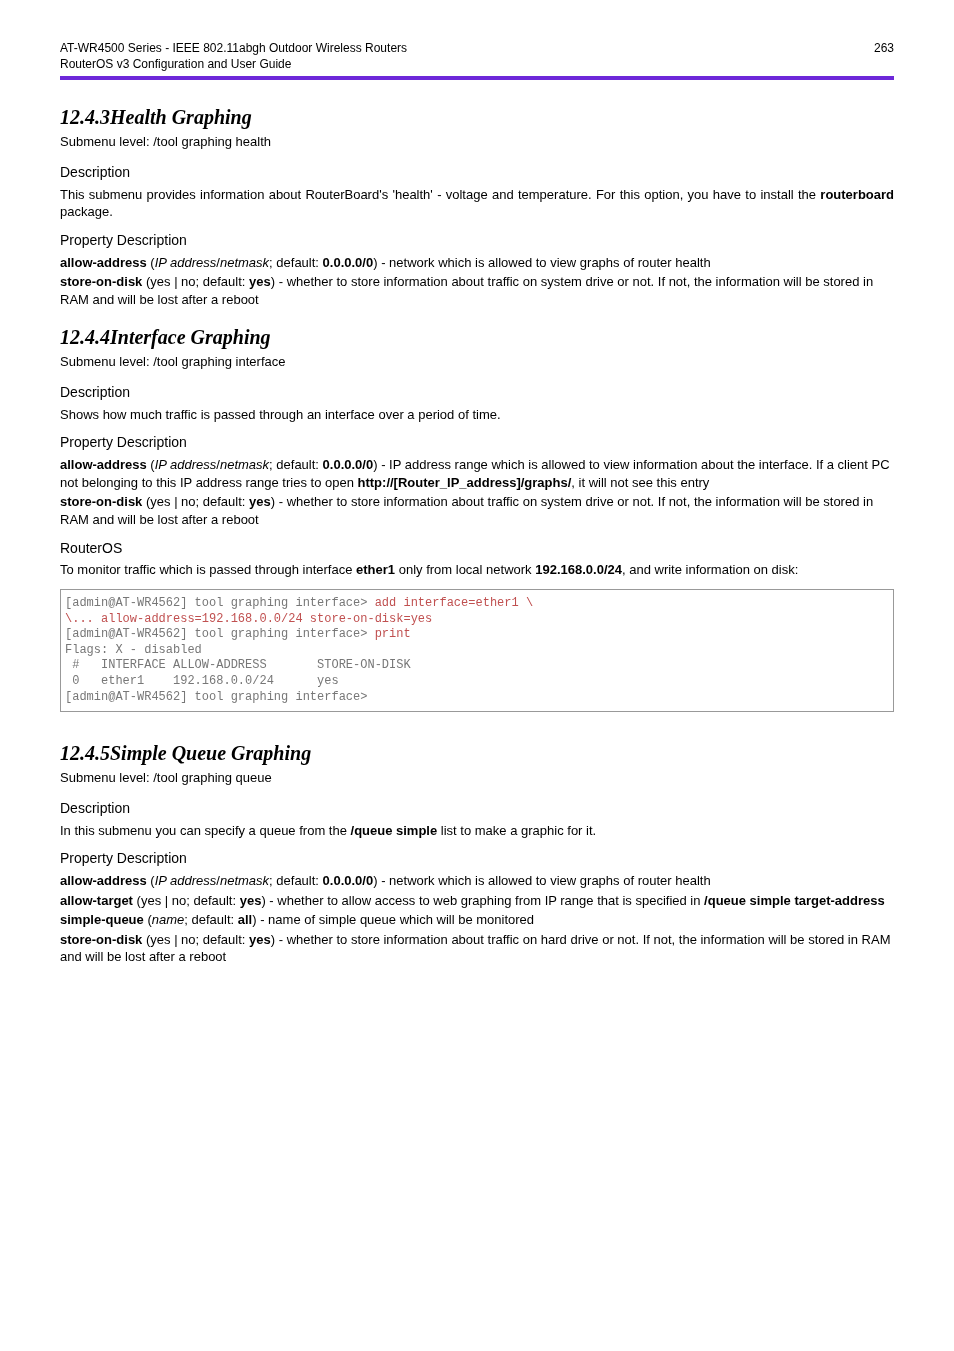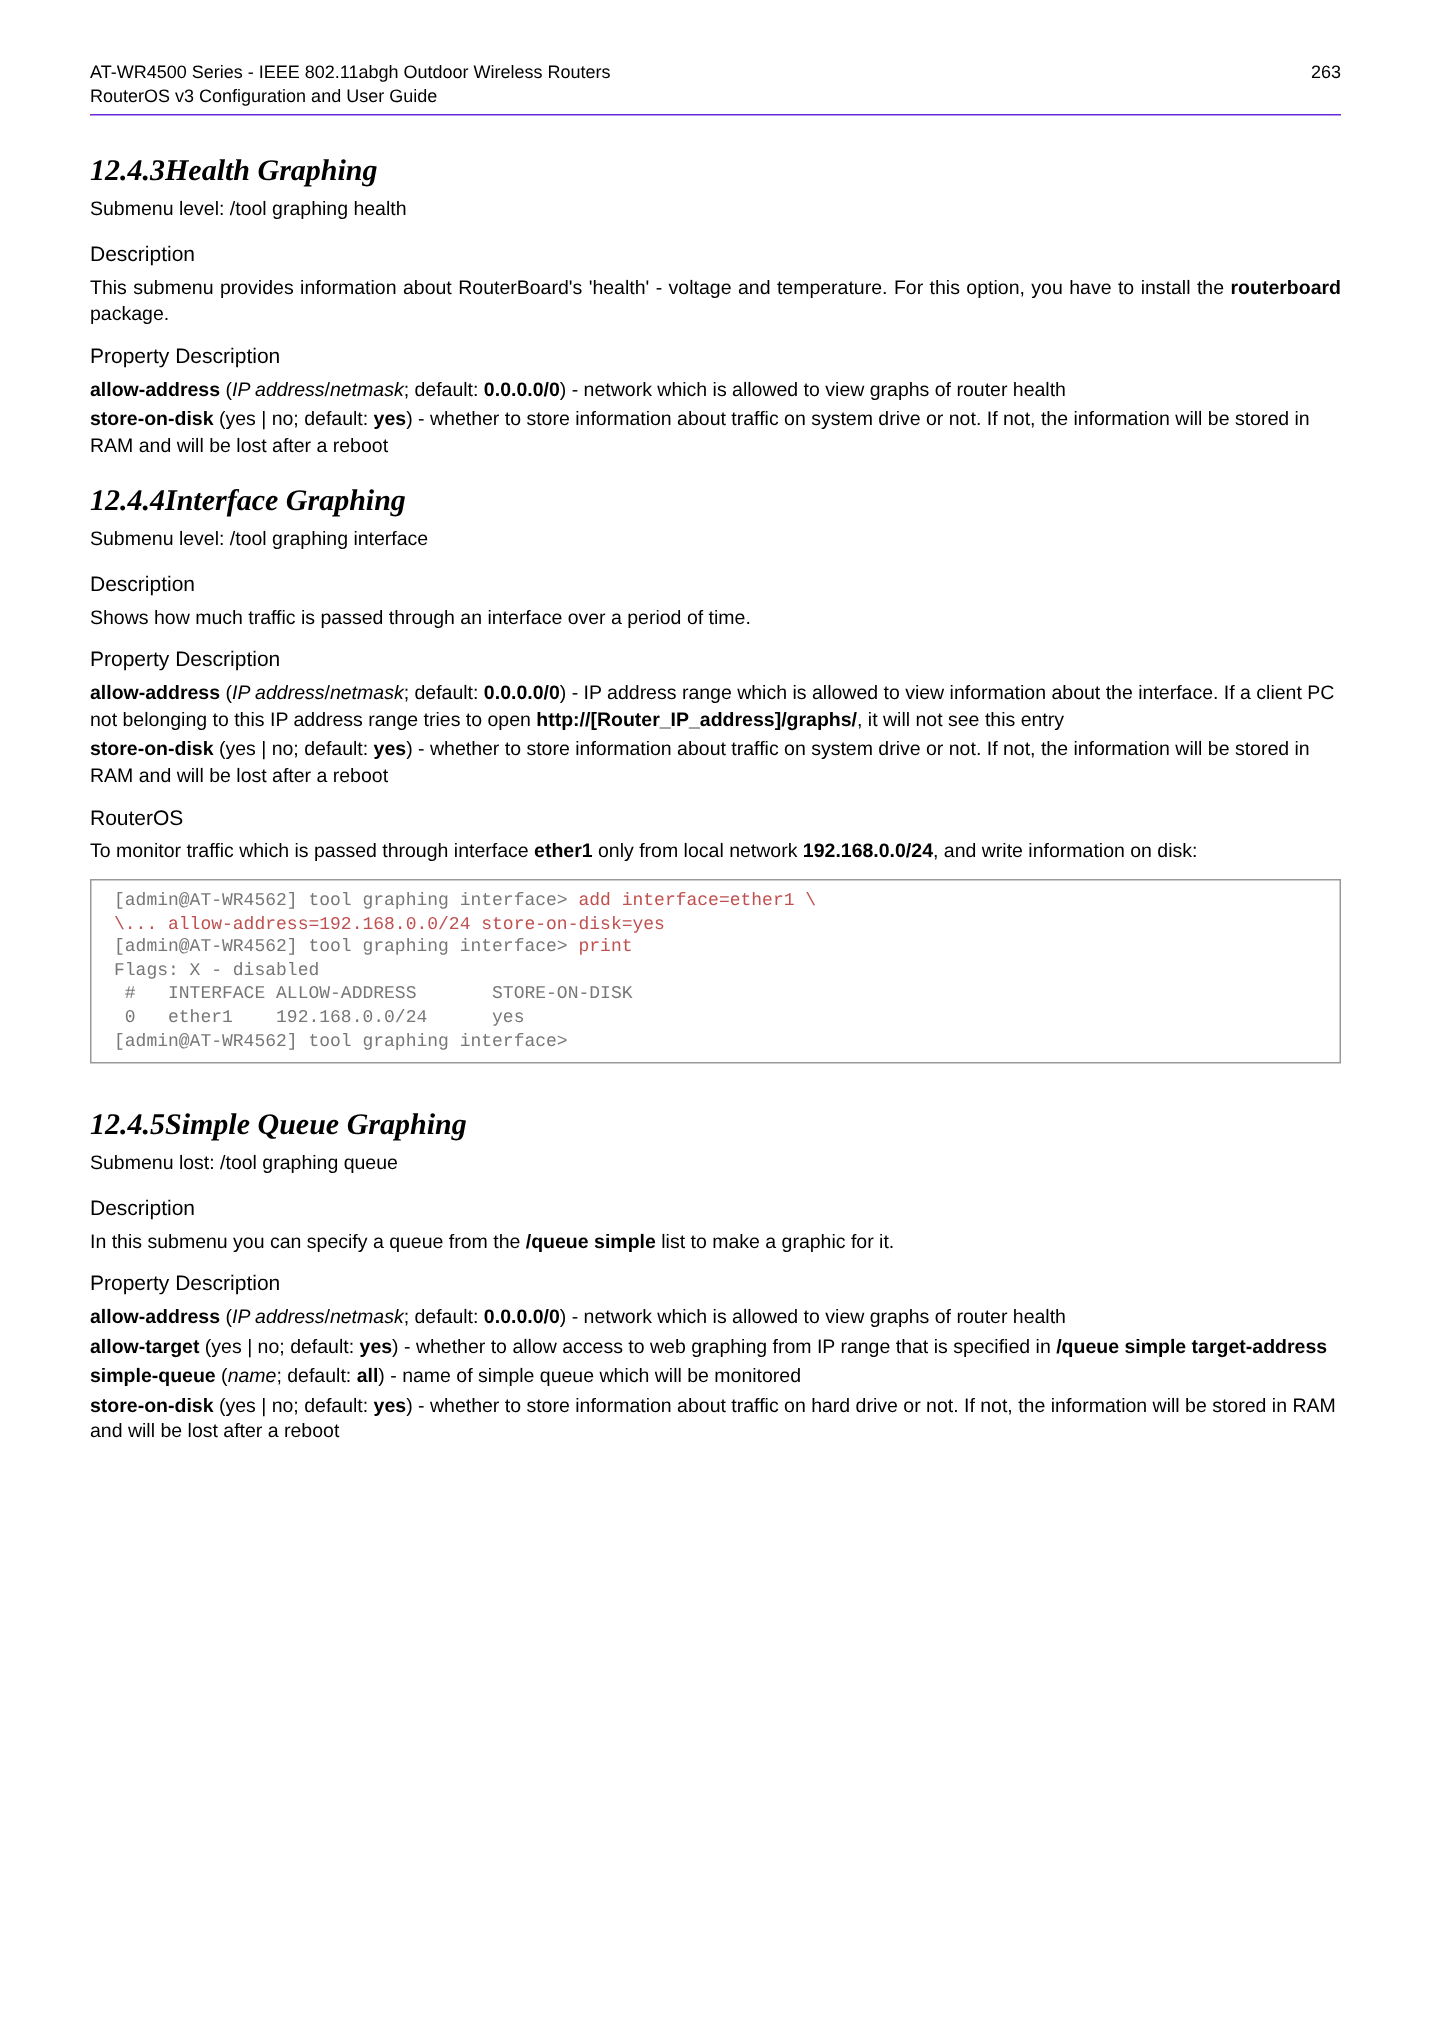--- a/index.html
+++ b/index.html
@@ -9,21 +9,21 @@
     padding: 40px 60px 40px 60px;
     color: #000;
     font-size: 13px;
     line-height: 1.35;
   }
   .header-row {
     display: flex;
     justify-content: space-between;
     font-size: 12px;
     padding-bottom: 4px;
-    border-bottom: 1px solid #6d28d9;
+    border-bottom: 4px solid #6d28d9;
     margin-bottom: 24px;
   }
   .header-left { white-space: pre-line; }
   h2.section-num {
     font-style: italic;
     font-weight: bold;
     font-size: 20px;
     margin: 16px 0 2px 0;
     font-family: Georgia, "Times New Roman", serif;
   }
@@ -31,21 +31,21 @@
   .subtext { margin: 2px 0 12px 0; }
   .subheading {
     font-size: 14px;
     margin: 10px 0 4px 0;
     display: block;
   }
   p { margin: 4px 0 10px 0; text-align: justify; }
   .prop p { margin: 2px 0; text-align: left; }
   .code-block {
     border: 1px solid #999;
-    padding: 6px 15px;
+    padding: 6px 4px;
     font-family: "Courier New", monospace;
     font-size: 12px;
     color: #777;
     white-space: pre;
     margin: 6px 0 28px 0;
     line-height: 1.3;
   }
   .code-block .hl { color: #c05050; }
   b { font-weight: bold; }
   i { font-style: italic; }
@@ -88,21 +88,21 @@
 
 <div class="code-block"><span>[admin@AT-WR4562] tool graphing interface&gt; </span><span class="hl">add interface=ether1 \</span>
 <span class="hl">\... allow-address=192.168.0.0/24 store-on-disk=yes</span>
 <span>[admin@AT-WR4562] tool graphing interface&gt;</span><span class="hl"> print</span>
 <span>Flags: X - disabled</span>
 <span> #   INTERFACE ALLOW-ADDRESS       STORE-ON-DISK</span>
 <span> 0   ether1    192.168.0.0/24      yes</span>
 <span>[admin@AT-WR4562] tool graphing interface&gt;</span></div>
 
 <h2 class="section-num"><span class="num">12.4.5</span><span>Simple Queue Graphing</span></h2>
-<div class="subtext">Submenu lost: /tool graphing queue</div>
+<div class="subtext">Submenu level: /tool graphing queue</div>
 
 <span class="subheading">Description</span>
 <p><span>In this submenu you can specify a queue from the </span><b>/queue simple</b><span> list to make a graphic for it.</span></p>
 
 <span class="subheading">Property Description</span>
 <div class="prop">
 <p><b>allow-address</b><span> (</span><i>IP address</i><span>/</span><i>netmask</i><span>; default: </span><b>0.0.0.0/0</b><span>) - network which is allowed to view graphs of router health</span></p>
 <p><b>allow-target</b><span> (yes | no; default: </span><b>yes</b><span>) - whether to allow access to web graphing from IP range that is specified in </span><b>/queue simple target-address</b></p>
 <p><b>simple-queue</b><span> (</span><i>name</i><span>; default: </span><b>all</b><span>) - name of simple queue which will be monitored</span></p>
 <p><b>store-on-disk</b><span> (yes | no; default: </span><b>yes</b><span>) - whether to store information about traffic on hard drive or not. If not, the information will be stored in RAM and will be lost after a reboot</span></p>

